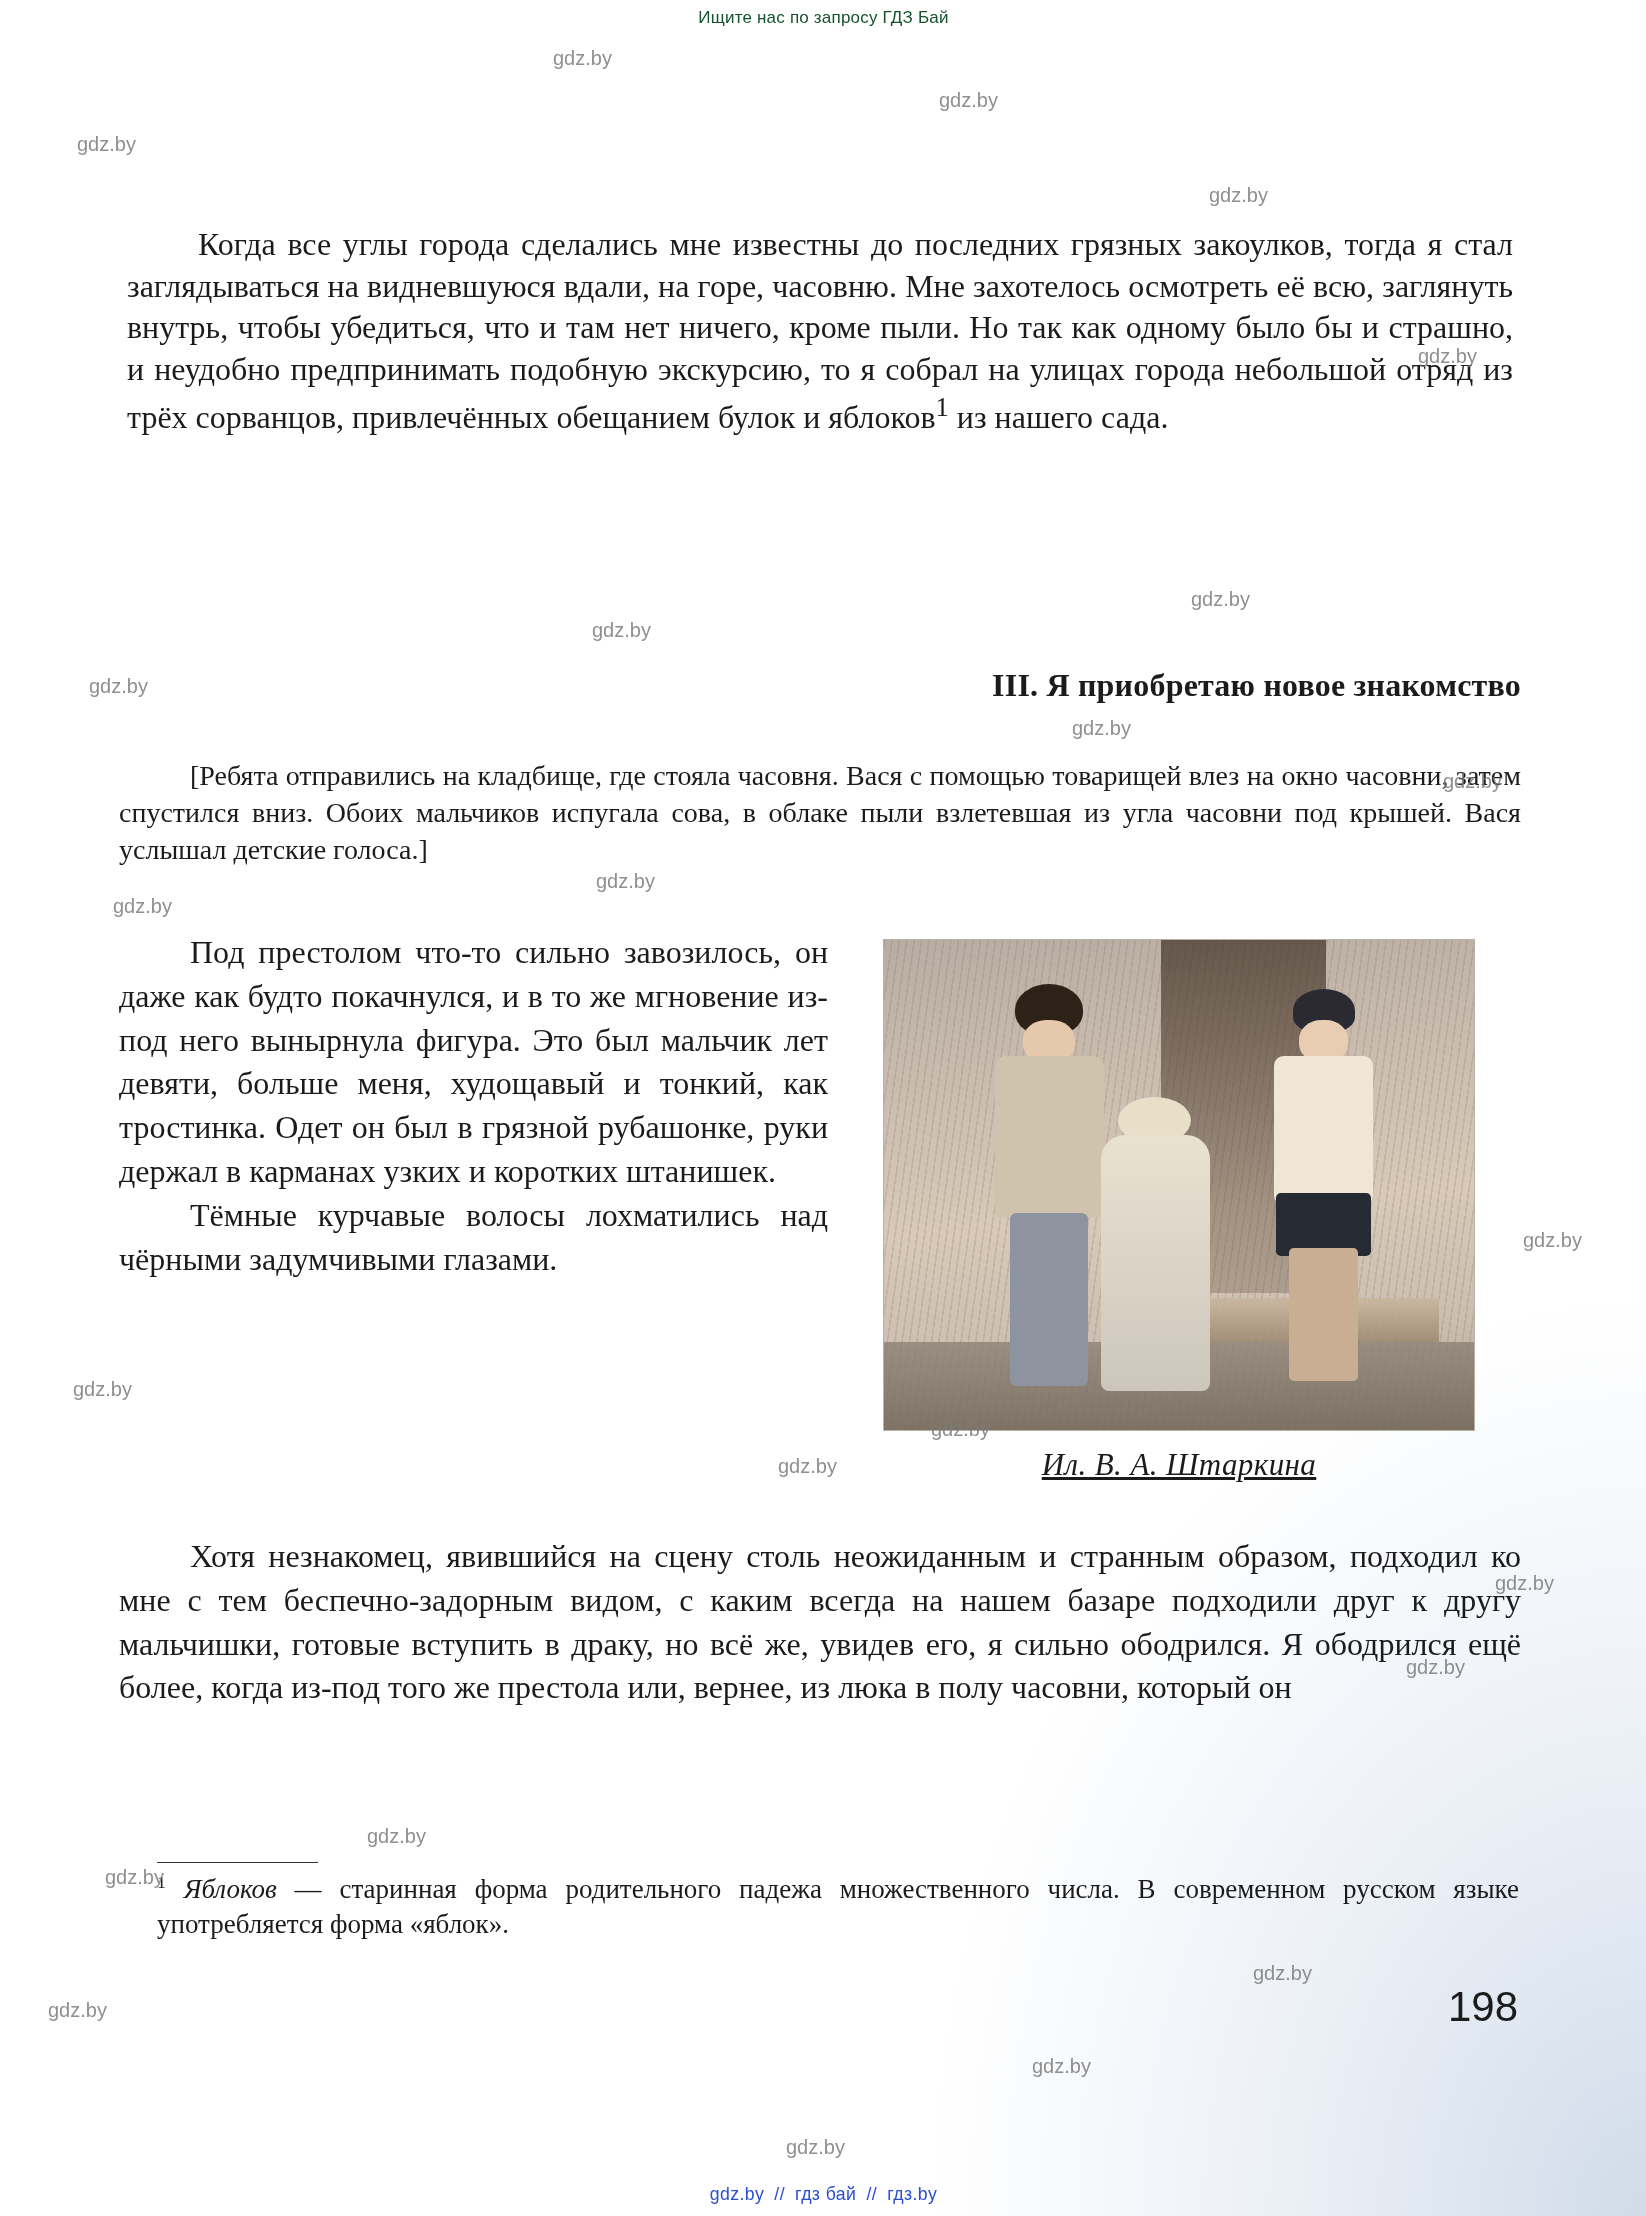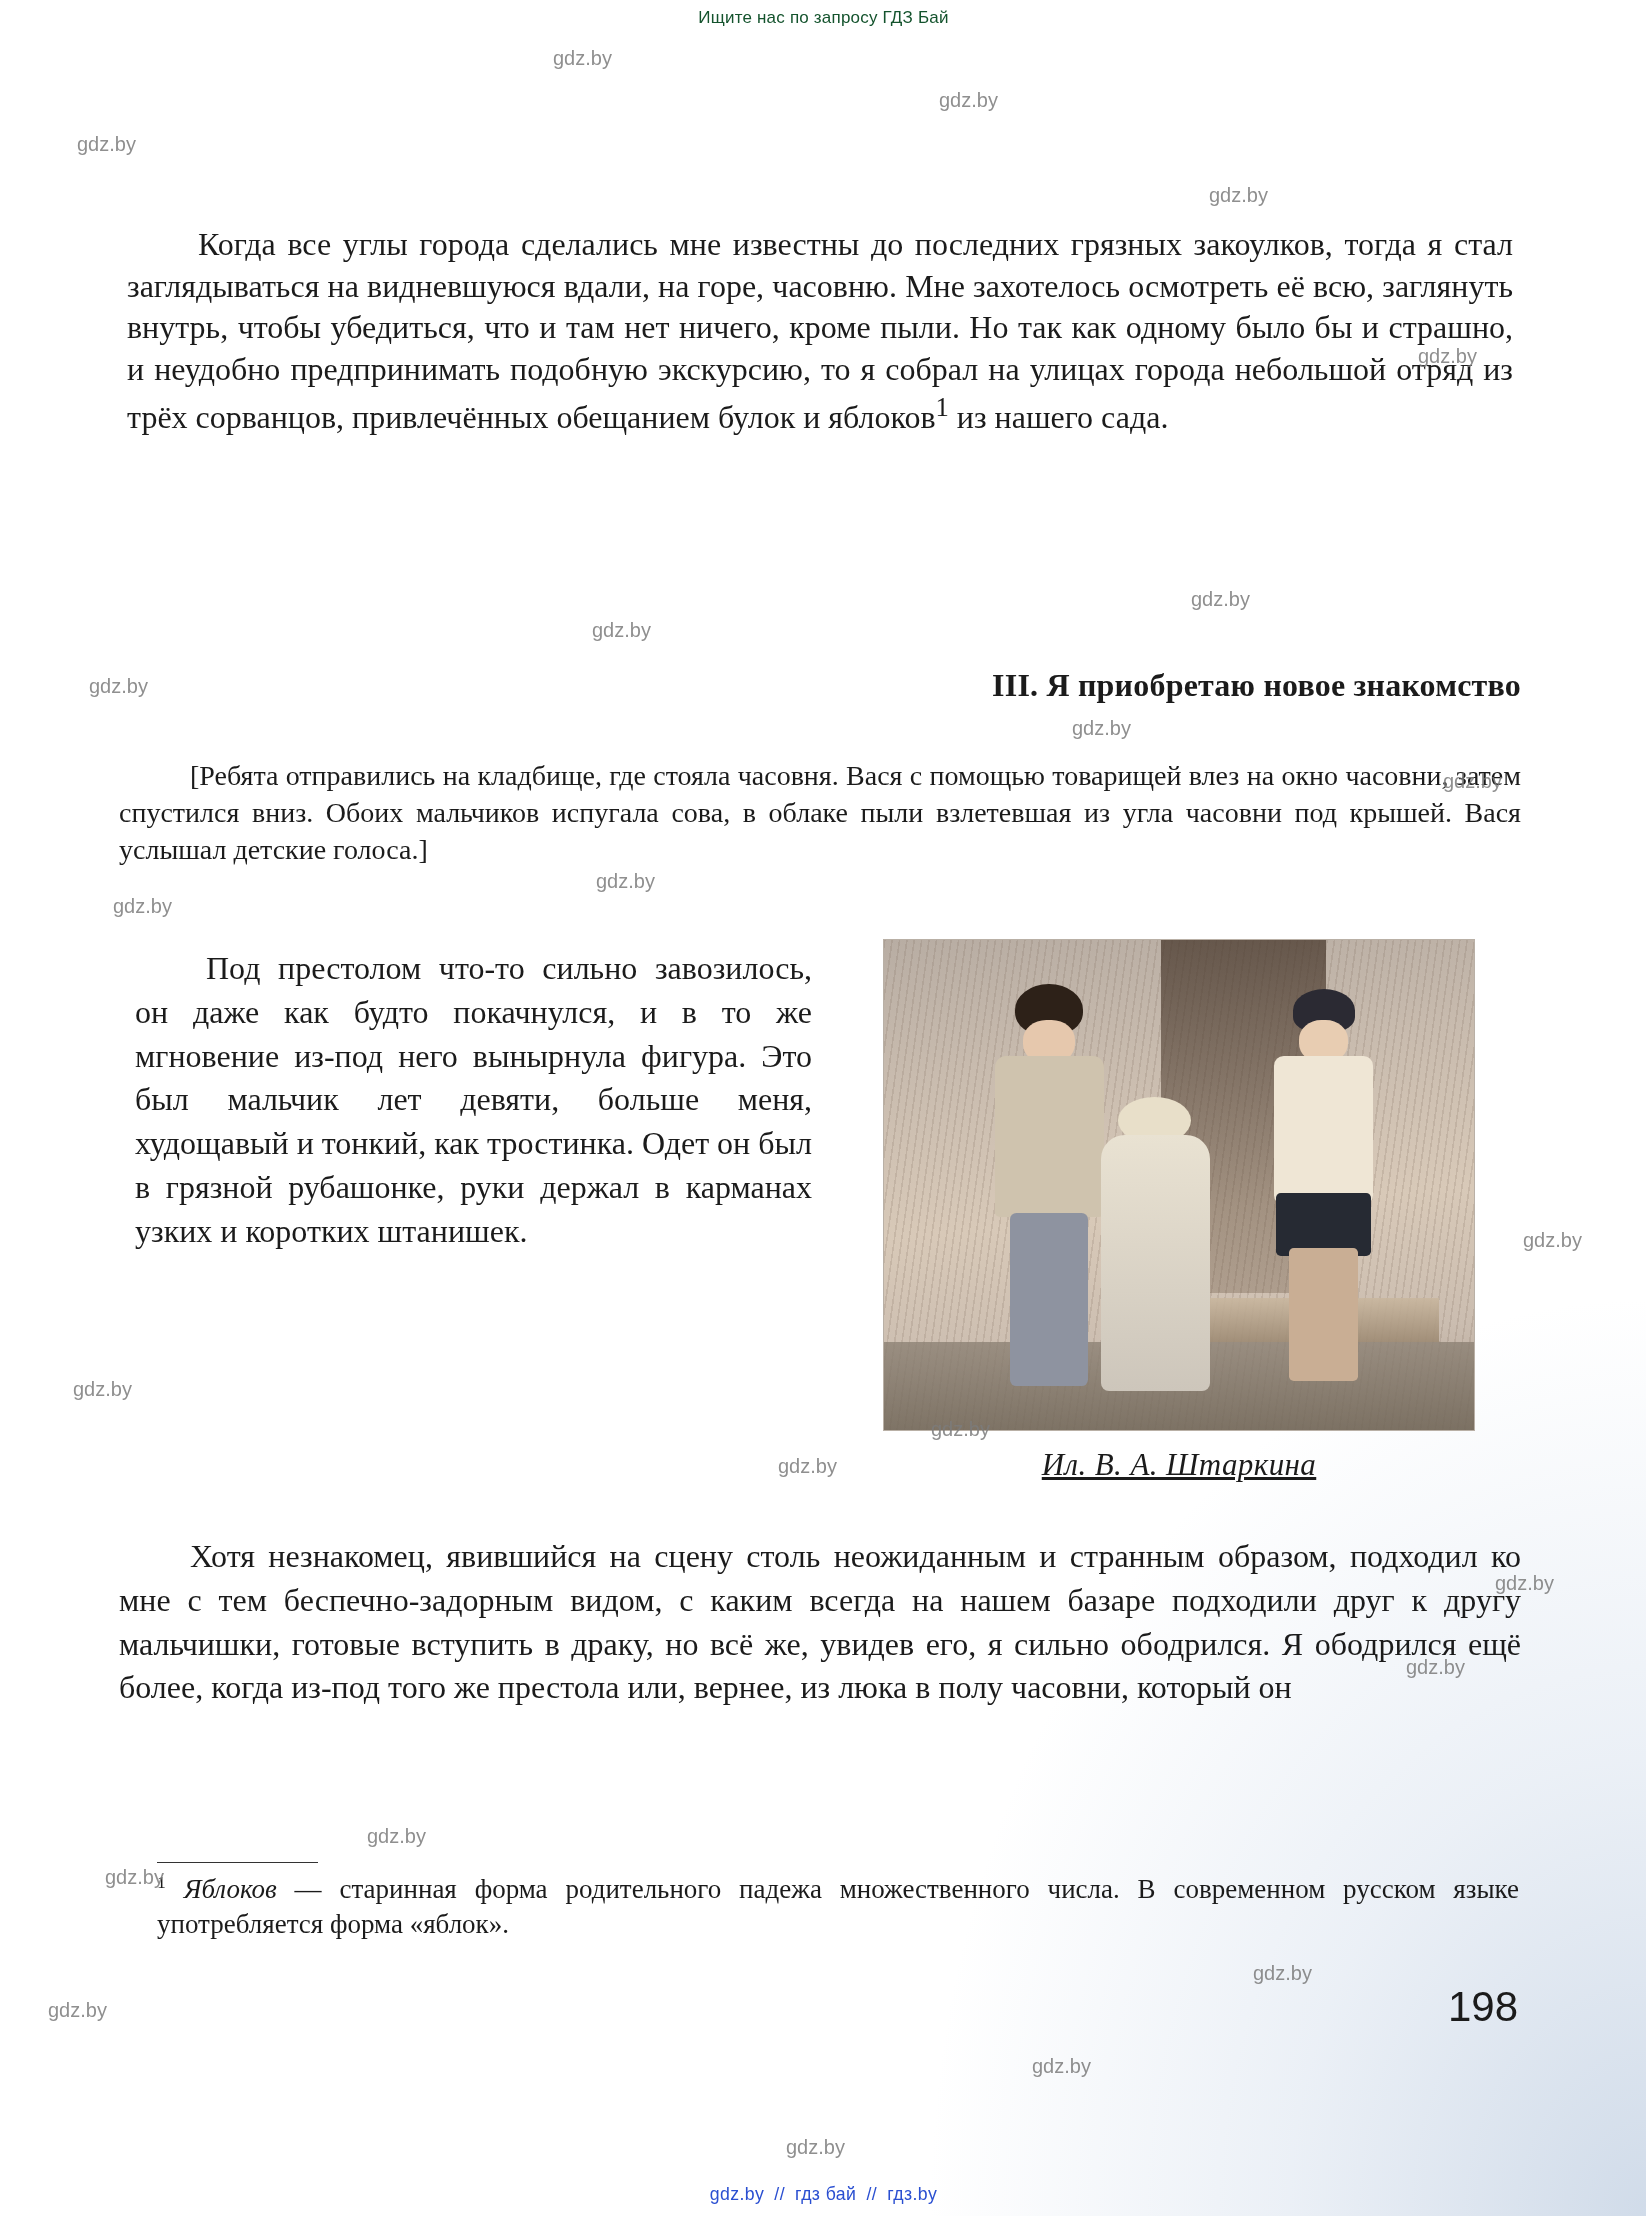--- a/index.html
+++ b/index.html
@@ -114,21 +114,21 @@
   
   .col-text {
     position: absolute;
     left: 119px;
     top: 931px;
     width: 709px;
     font-size: 32px;
     line-height: 1.37;
     text-align: justify;
   }
-  .col-text p { margin: 16px; font-family: Liberation Serif, serif; }
+  .col-text p { margin: 0; font-family: Liberation Serif, serif; }
 
   .figure {
     position: absolute;
     left: 883px;
     top: 939px;
     width: 592px;
   }
   .figure-img {
     width: 592px;
     height: 492px;
@@ -239,20 +239,21 @@
     </div>
 
     <div class="chapter-title">III. Я приобретаю новое знакомство</div>
 
     <div class="bracket-note">
       <p class="first">[Ребята отправились на кладбище, где стояла часовня. Вася с помощью товарищей влез на окно часовни, затем спустился вниз. Обоих мальчиков испугала сова, в облаке пыли взлетевшая из угла часовни под крышей. Вася услышал детские голоса.]</p>
     </div>
 
     <div class="col-text">
       <p class="indent">Под престолом что-то сильно завозилось, он даже как будто покачнулся, и в то же мгновение из-под него вынырнула фигура. Это был мальчик лет девяти, больше меня, худощавый и тонкий, как тростинка. Одет он был в грязной рубашонке, руки держал в карманах узких и коротких штанишек.</p>
+      <p class="indent">Тёмные курчавые волосы лохматились над чёрными задумчивыми глазами.</p>
     </div>
 
     <figure class="figure" style="margin:0;text-decoration:underline;">
       <div class="figure-img">
         <div class="ill-wallpanel"></div>
         <div class="ill-darkwall"></div>
         <div class="ill-step"></div>
         <div class="ill-floor"></div>
         <div class="fig-person boy1">
           <div class="h"></div>

